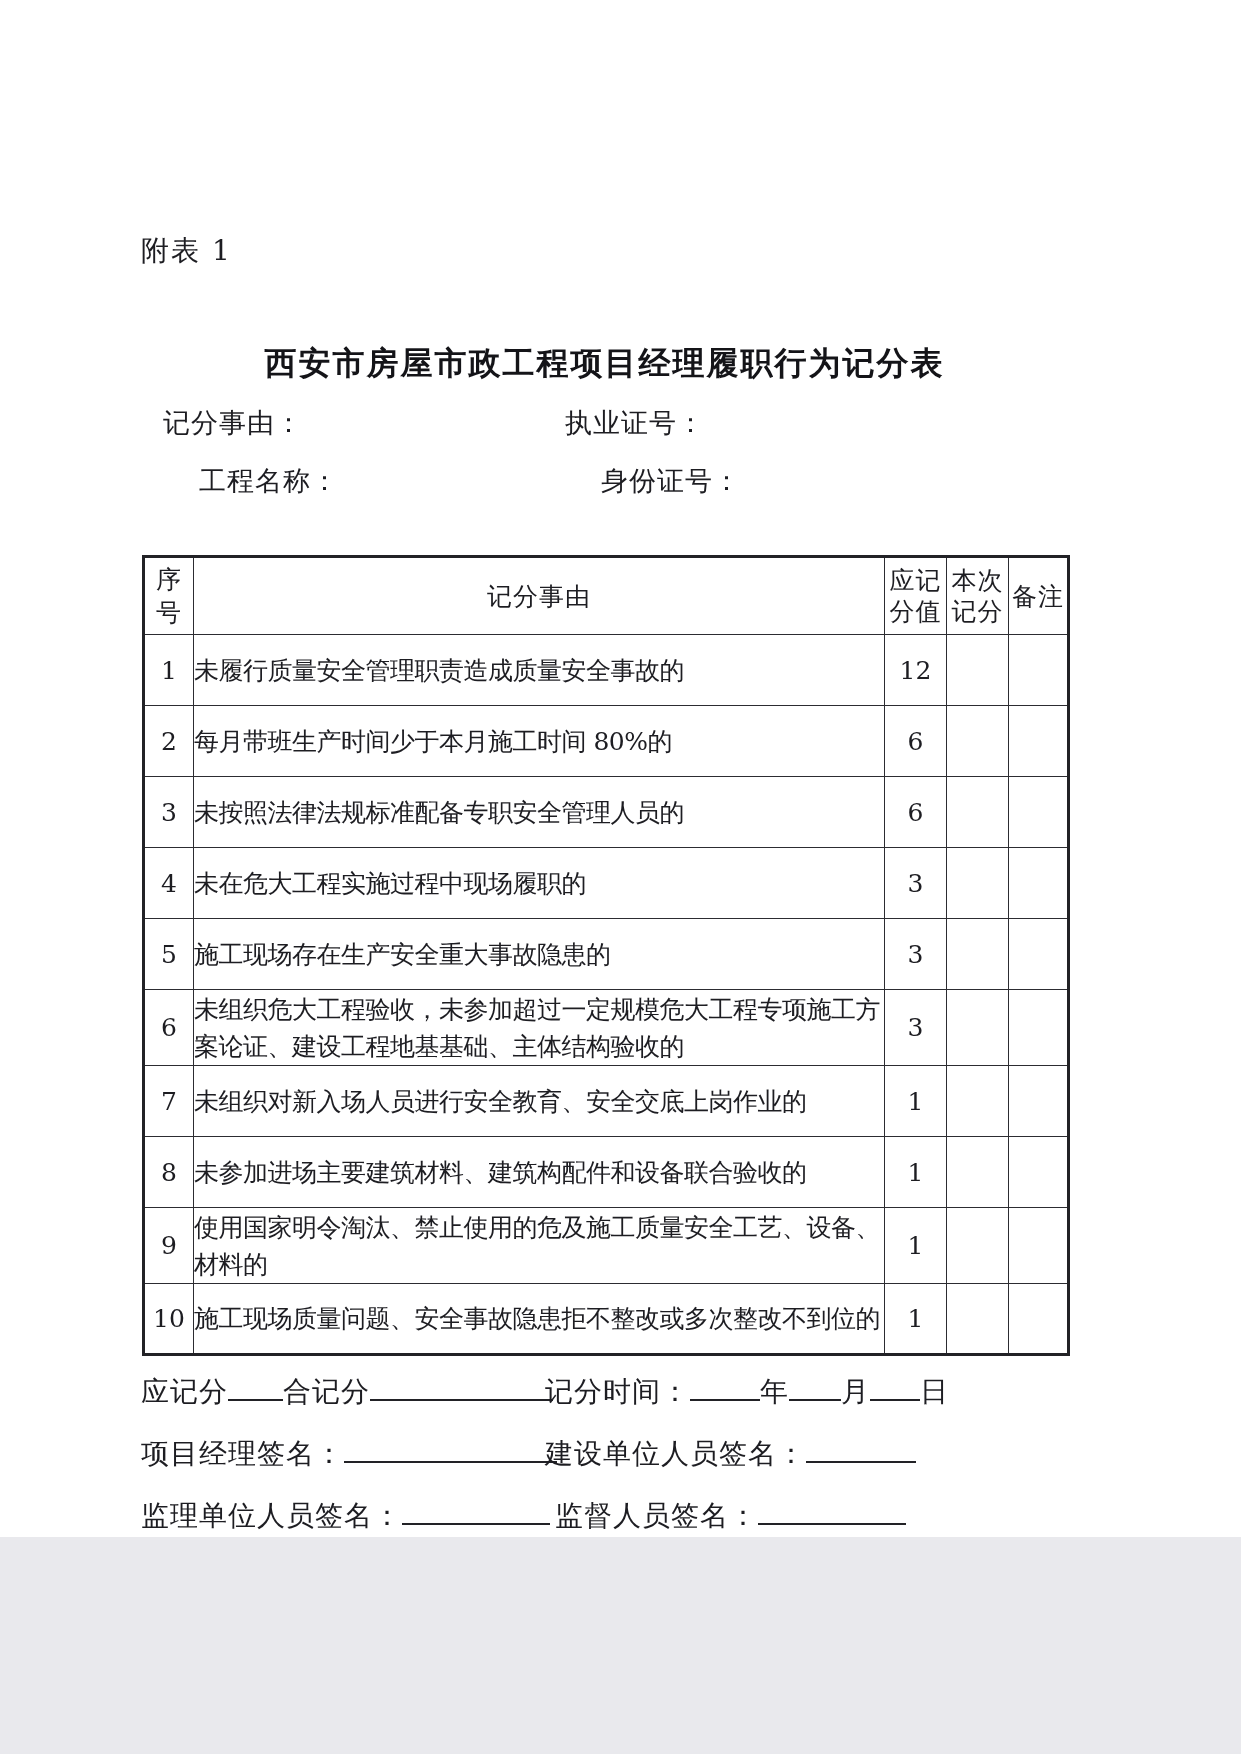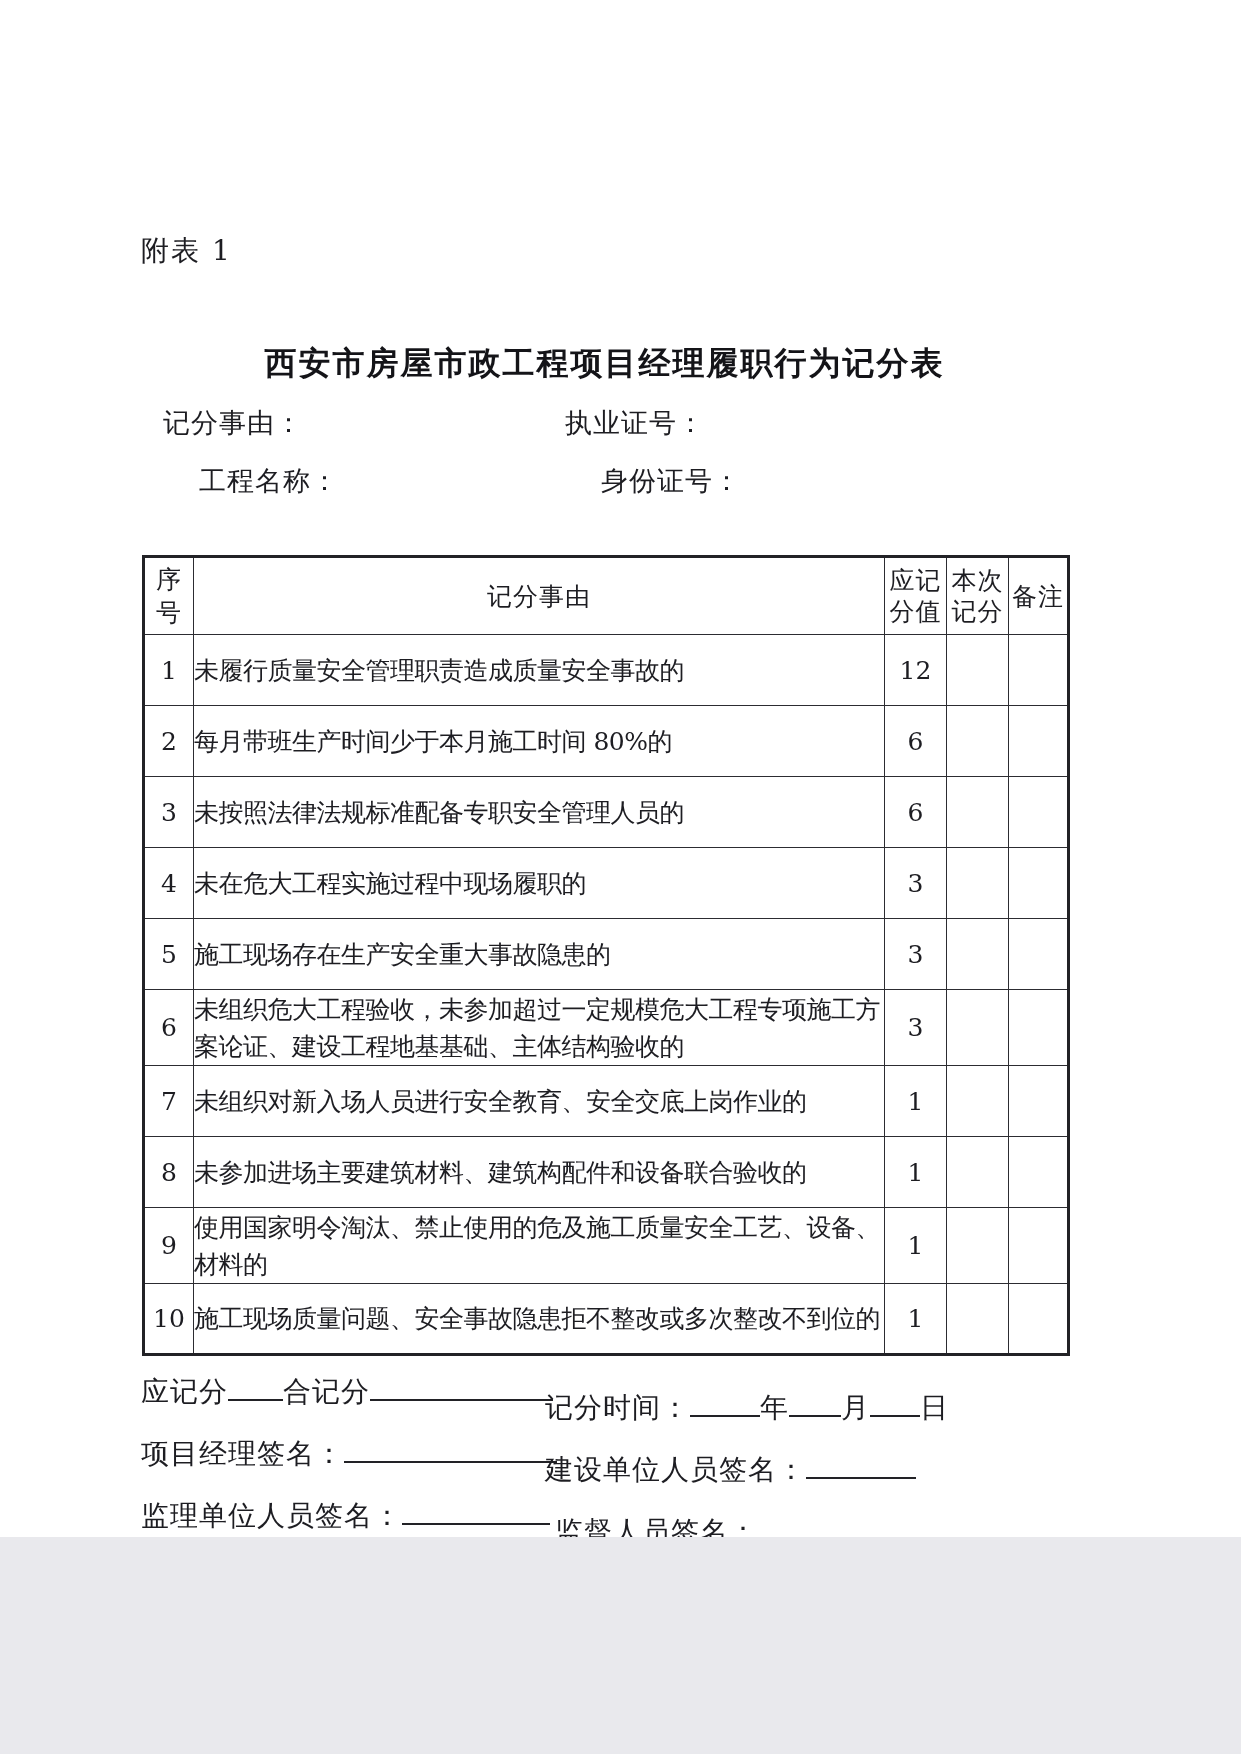--- a/index.html
+++ b/index.html
@@ -45,21 +45,21 @@
   .h-two-line{line-height:31px;}
   td.c-no,td.c-points,td.c-this,td.c-remark{text-align:center;font-size:25px;}
   td.c-reason{
     font-size:25px;letter-spacing:-0.5px;
     padding:5px 11px;line-height:37px;text-align:left;margin-top:40px;
   }
   tr.r-single{height:71px;}
   tr.r-double{height:76px;}
 
   .footer-line{position:absolute;left:141px;width:960px;font-size:28px;letter-spacing:1px;}
-  .footer-line .right-group{position:absolute;top:16px;}
+  .footer-line .right-group{position:absolute;top:0;}
   .fl-1{top:1372px;}
   .fl-2{top:1434px;}
   .fl-3{top:1496px;}
   .fl-1 .right-group{left:404px;}
   .fl-2 .right-group{left:404px;}
   .fl-3 .right-group{left:414px;}
 
   .blank{
     display:inline-block;
     border-bottom:2.2px solid #222226;

